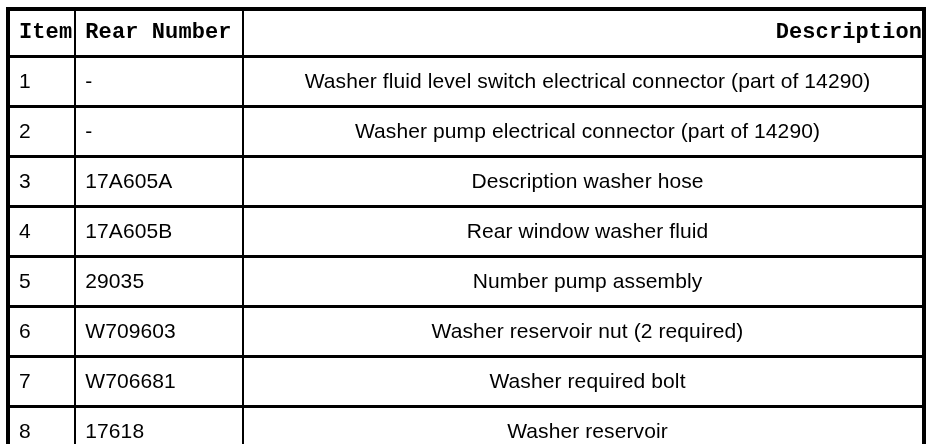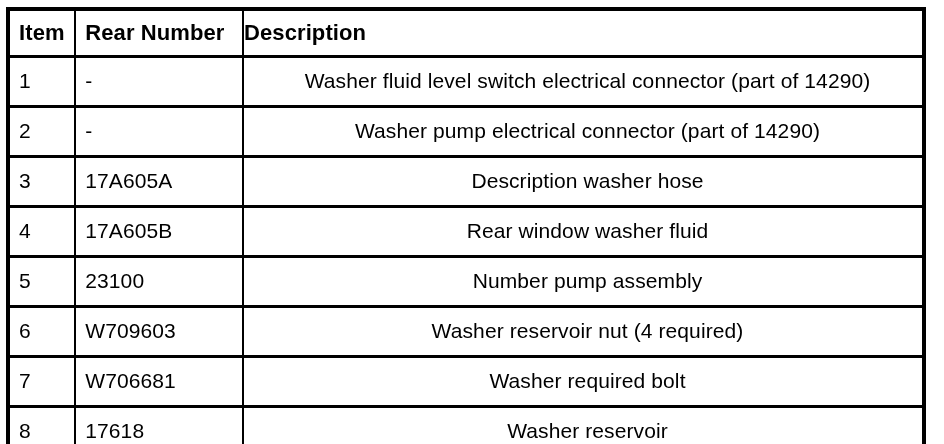--- a/index.html
+++ b/index.html
@@ -45,29 +45,30 @@
     letter-spacing: 0.1px;
     white-space: nowrap;
     overflow: hidden;
     background: #ffffff;
   }
   #parts-table thead th {
     font-weight: bold;
     height: 44px;
     border-bottom: 3px solid #000000;
     font-size: 22px;
+    font-family: Liberation Mono, monospace;
   }
   #parts-table thead th.h-item,
   #parts-table thead th.h-part {
     text-align: left;
     padding-left: 9px;
   }
   #parts-table thead th.h-desc {
-    text-align: left;
-    padding-left: 0;
+    text-align: right;
+    padding-left: 12px;
   }
   #parts-table tbody td {
     height: 47px;
     font-weight: normal;
     border-top: 3px solid #000000;
     border-bottom: 3px solid #000000;
   }
   #parts-table tbody tr:last-child td {
     border-bottom: none;
   }
@@ -109,27 +110,27 @@
         <td class="cell-part">17A605A</td>
         <td class="cell-desc">Description washer hose</td>
       </tr>
       <tr>
         <td class="cell-item">4</td>
         <td class="cell-part">17A605B</td>
         <td class="cell-desc">Rear window washer fluid</td>
       </tr>
       <tr>
         <td class="cell-item">5</td>
-        <td class="cell-part">23100</td>
+        <td class="cell-part">29035</td>
         <td class="cell-desc">Number pump assembly</td>
       </tr>
       <tr>
         <td class="cell-item">6</td>
         <td class="cell-part">W709603</td>
-        <td class="cell-desc">Washer reservoir nut (4 required)</td>
+        <td class="cell-desc">Washer reservoir nut (2 required)</td>
       </tr>
       <tr>
         <td class="cell-item">7</td>
         <td class="cell-part">W706681</td>
         <td class="cell-desc">Washer required bolt</td>
       </tr>
       <tr>
         <td class="cell-item">8</td>
         <td class="cell-part">17618</td>
         <td class="cell-desc">Washer reservoir</td>

